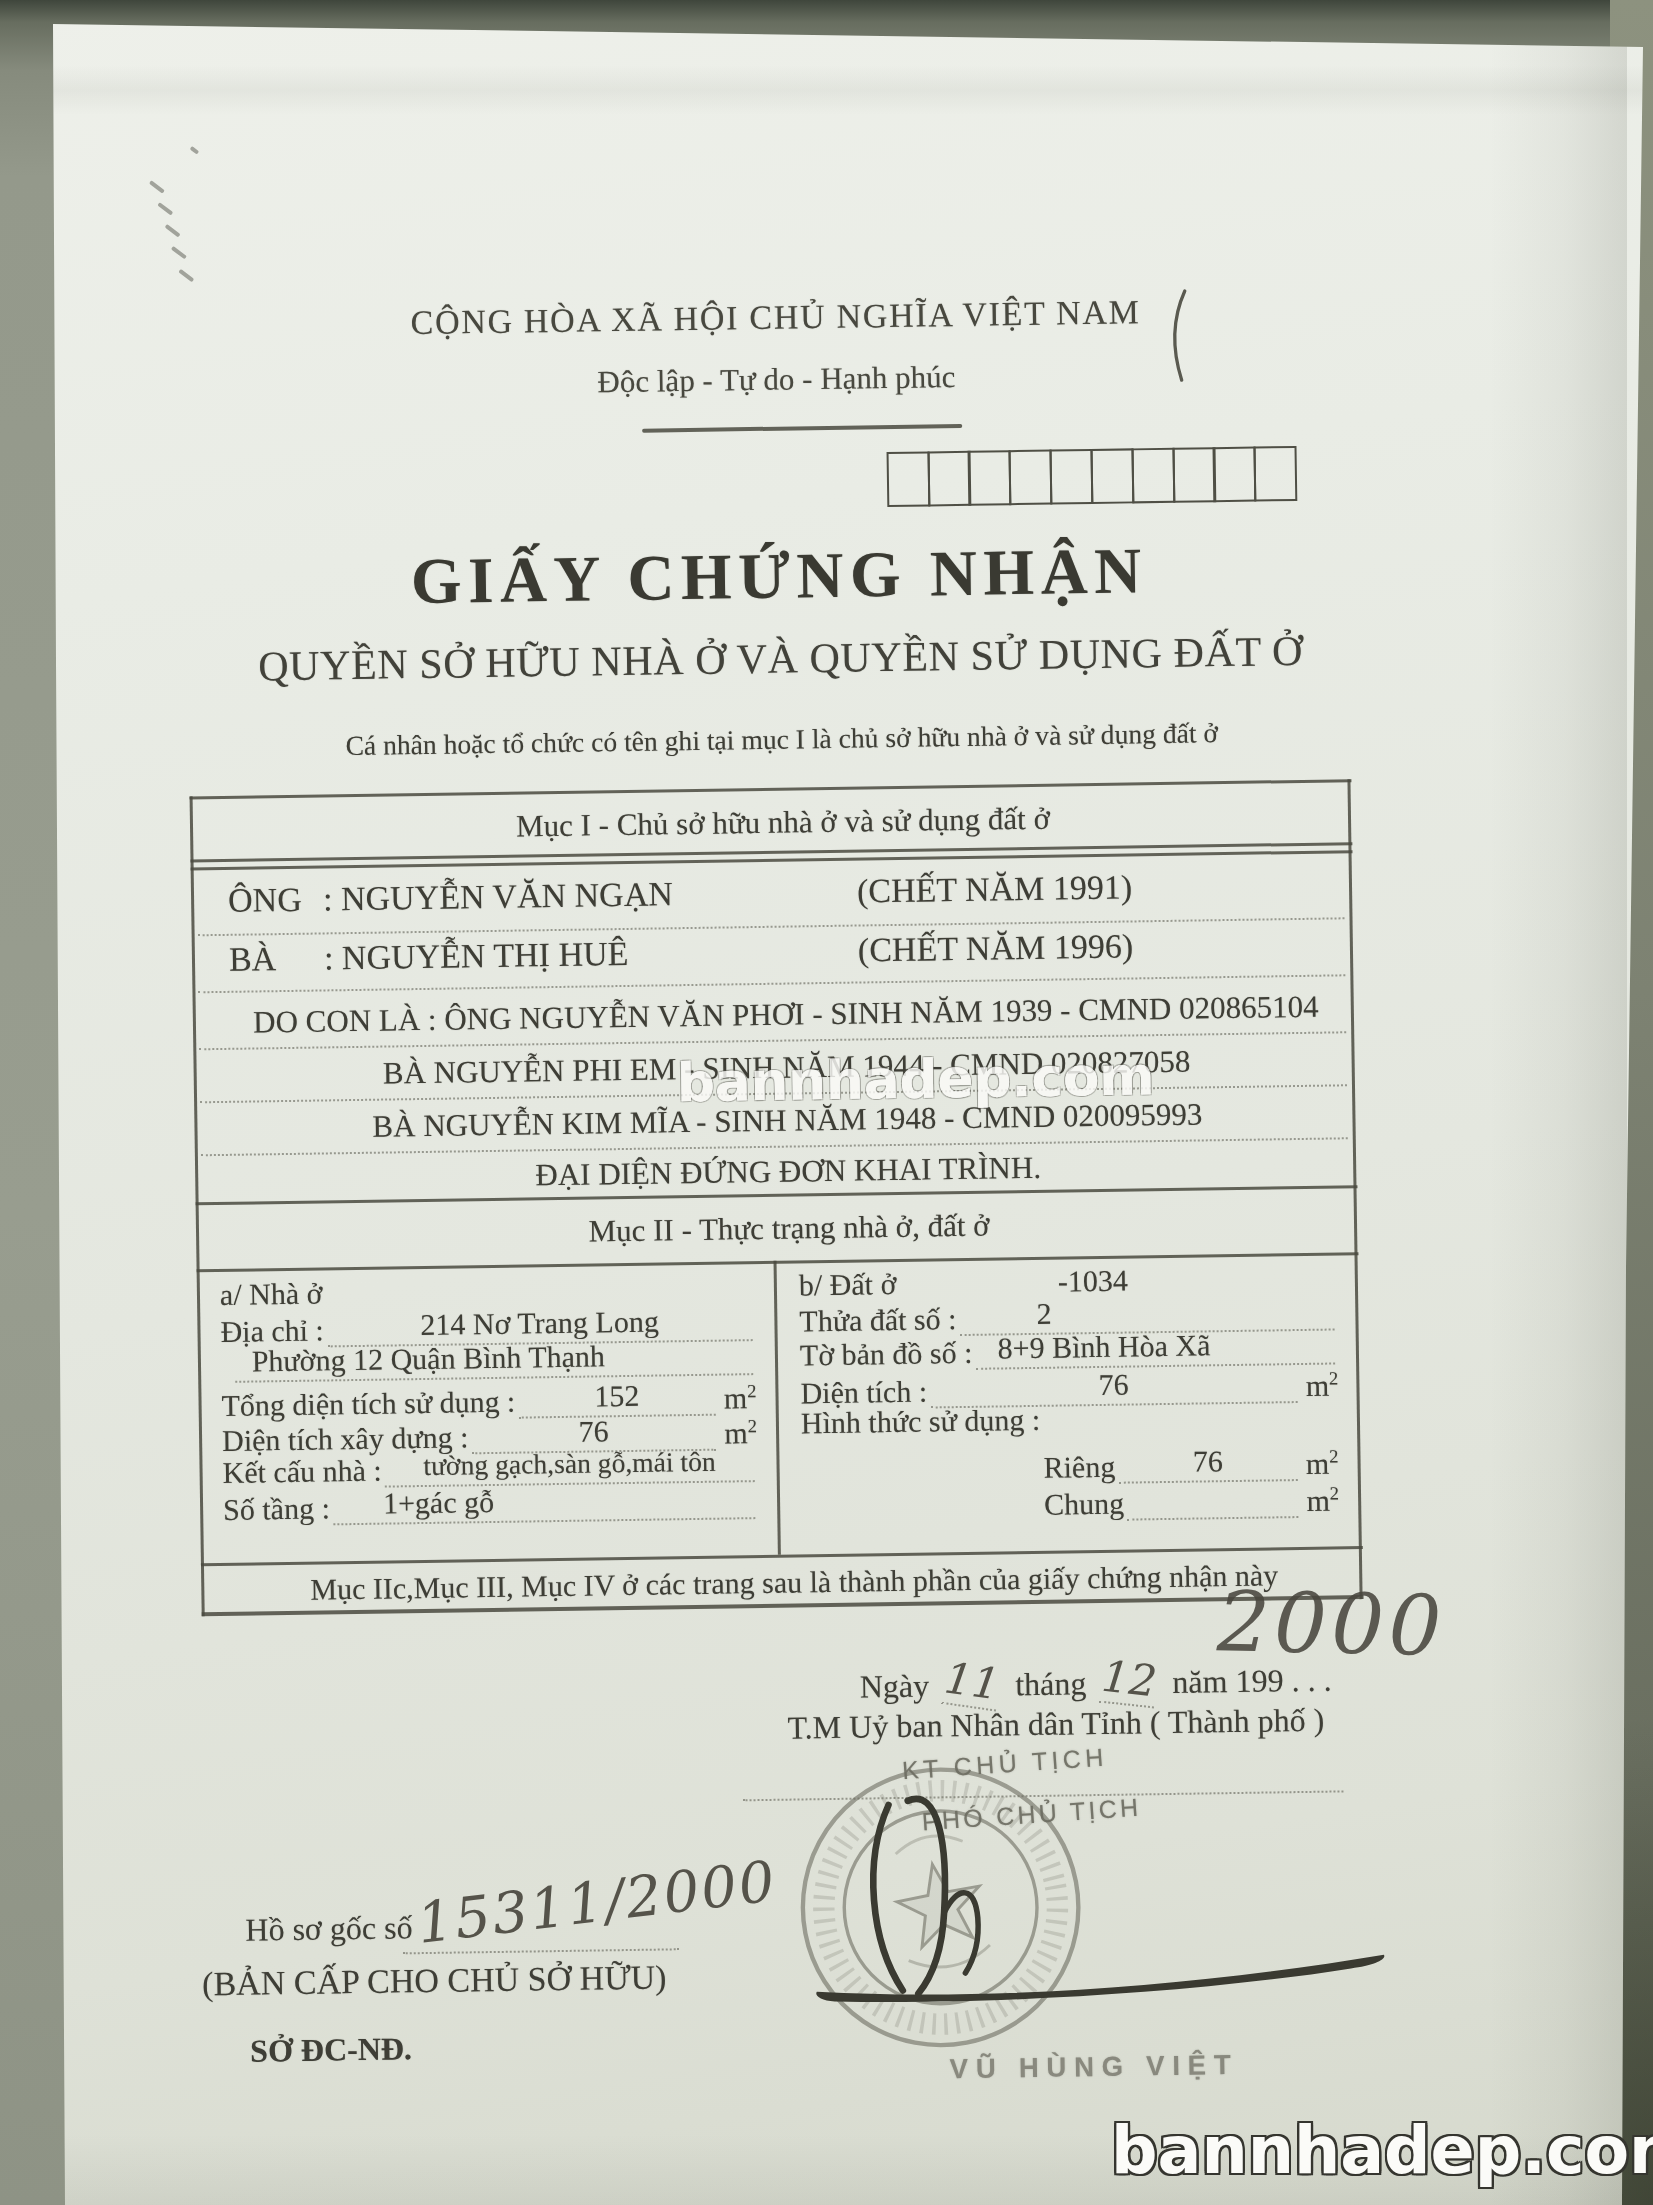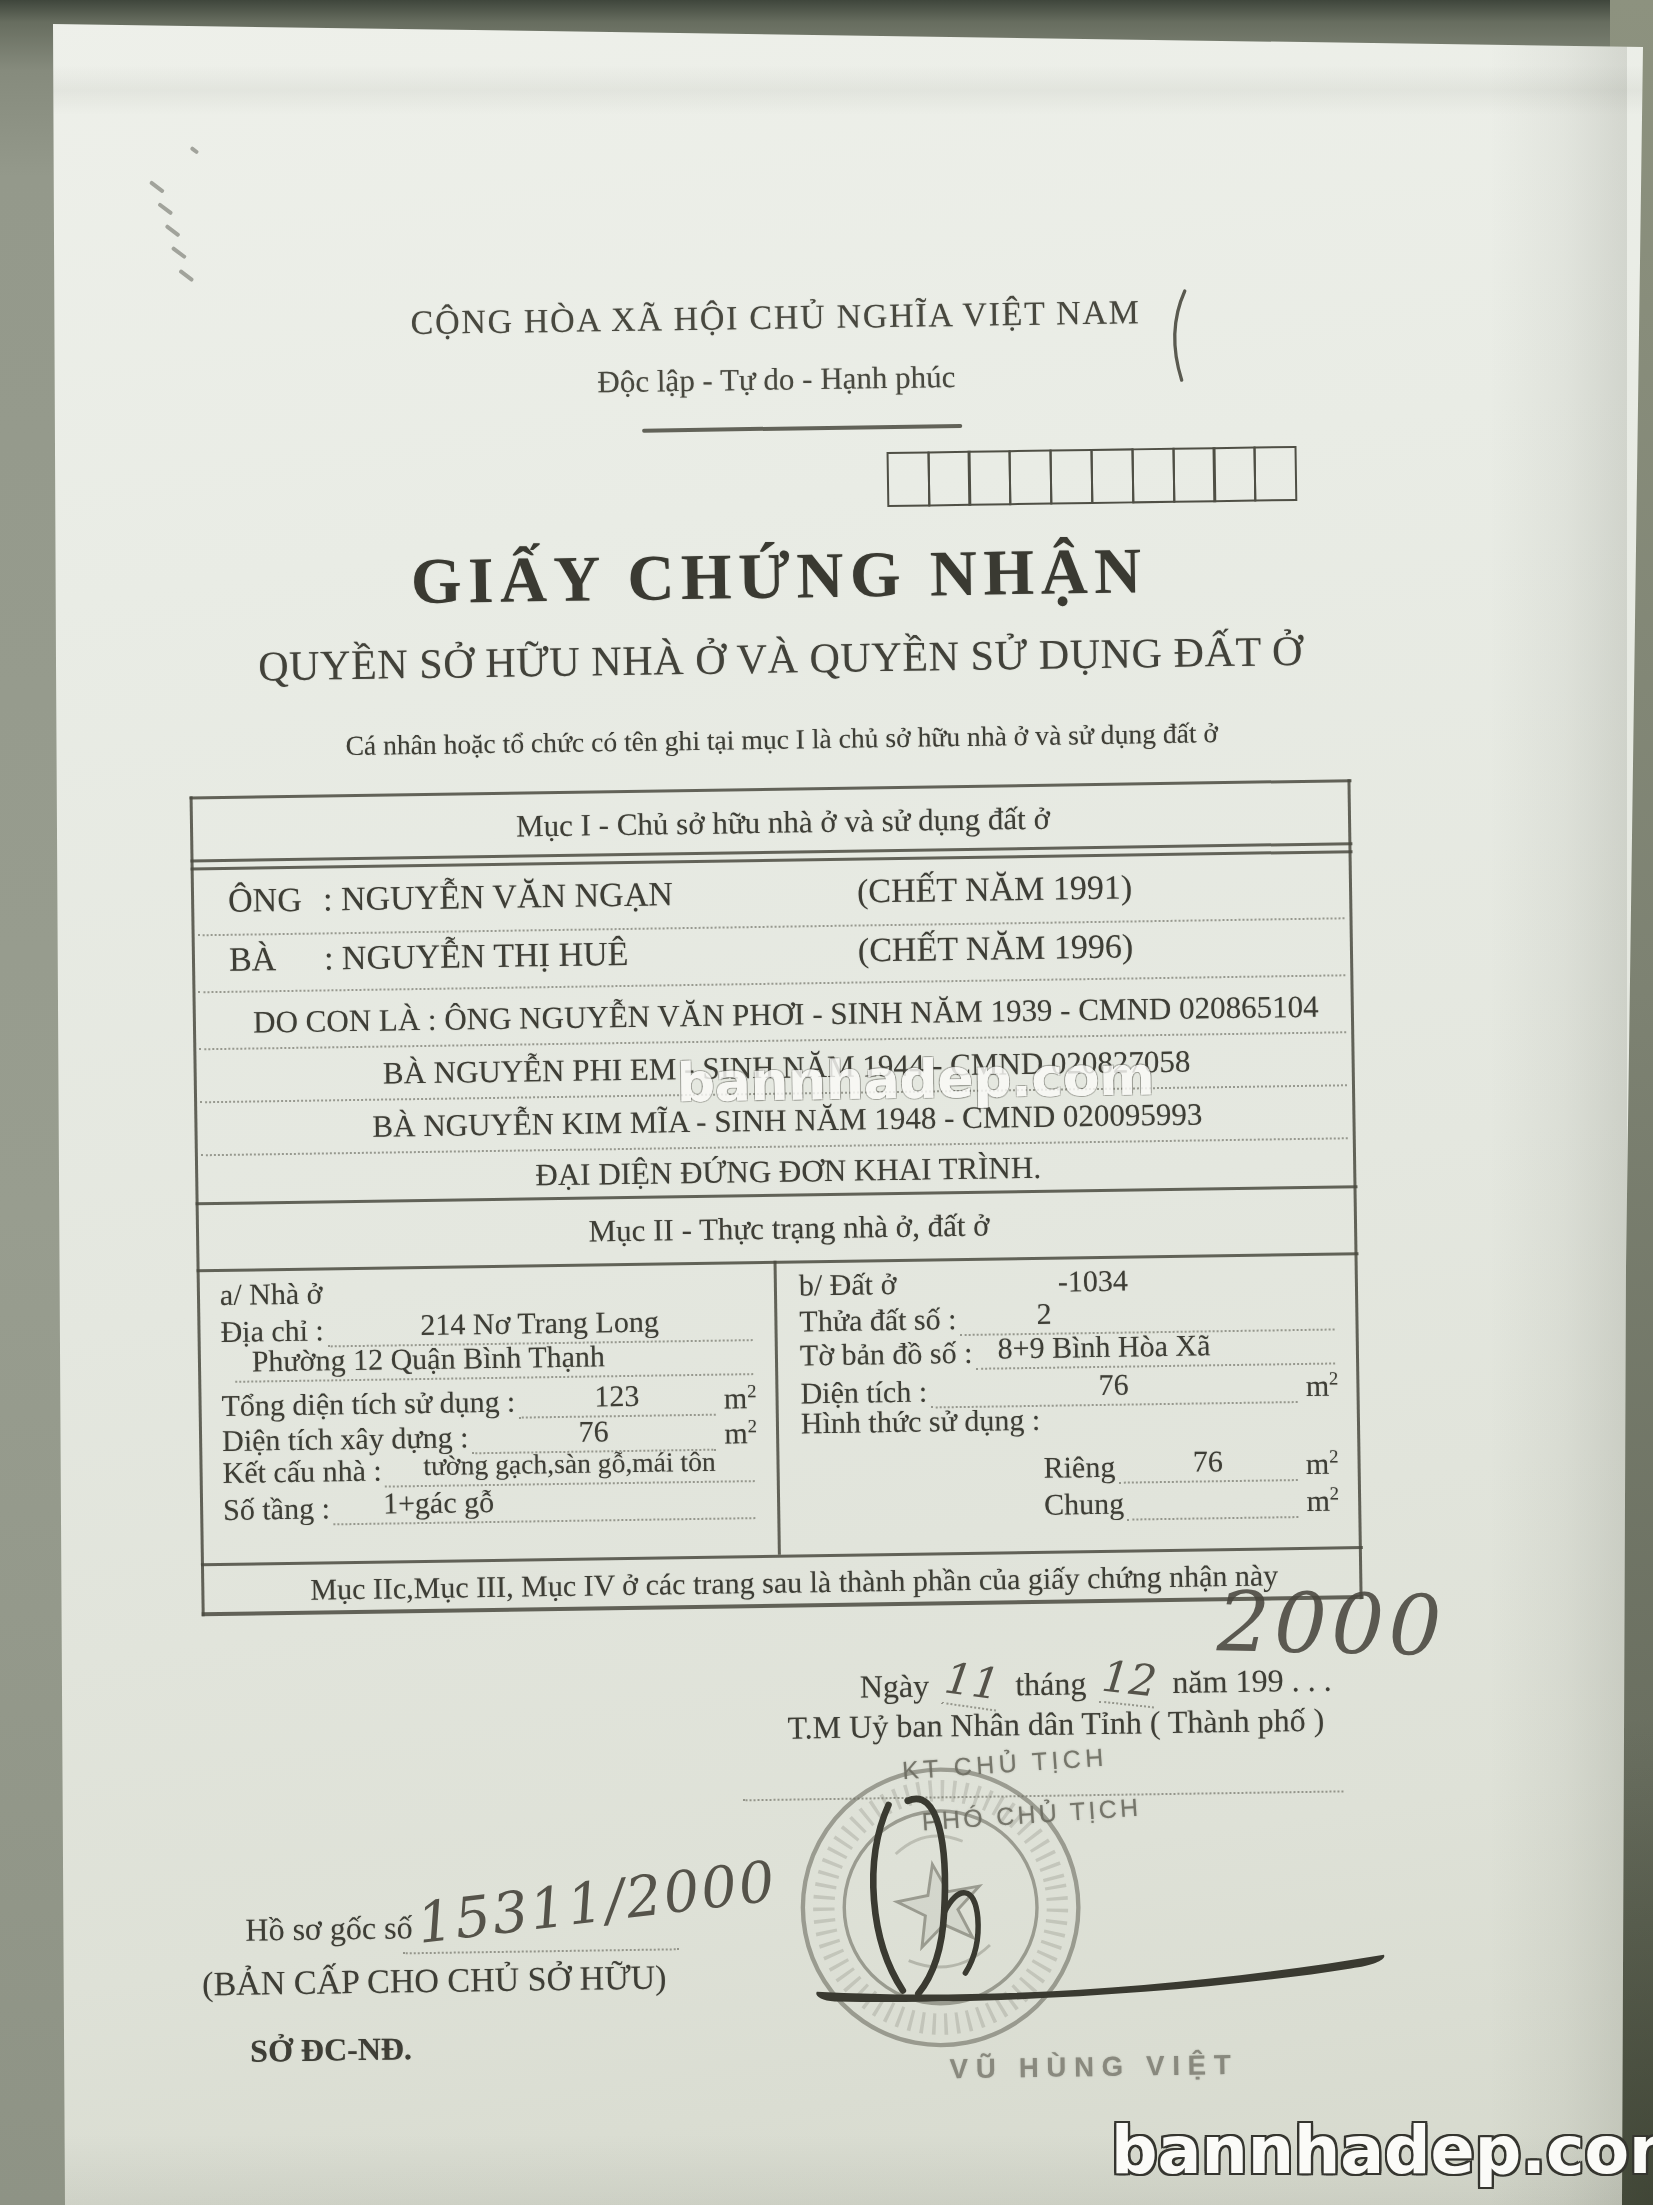--- a/index.html
+++ b/index.html
@@ -125,21 +125,21 @@
         </span>
     </div>
     <div class="fline" style="left:229px;top:1335px;width:524px;">
       <span class="dotfill startal">
           <span>Phường 12 Quận Bình Thạnh</span>
         </span>
     </div>
     <div class="fline" style="left:218px;top:1372px;width:535px;">
       <span class="lab">Tổng diện tích sử dụng :</span>
       <span class="dotfill">
-          <span>123</span>
+          <span>152</span>
         </span>
       <span class="unit"><span>m</span><sup>2</sup></span>
     </div>
     <div class="fline" style="left:218px;top:1407px;width:535px;">
       <span class="lab">Diện tích xây dựng :</span>
       <span class="dotfill">
           <span>76</span>
         </span>
       <span class="unit"><span>m</span><sup>2</sup></span>
     </div>

